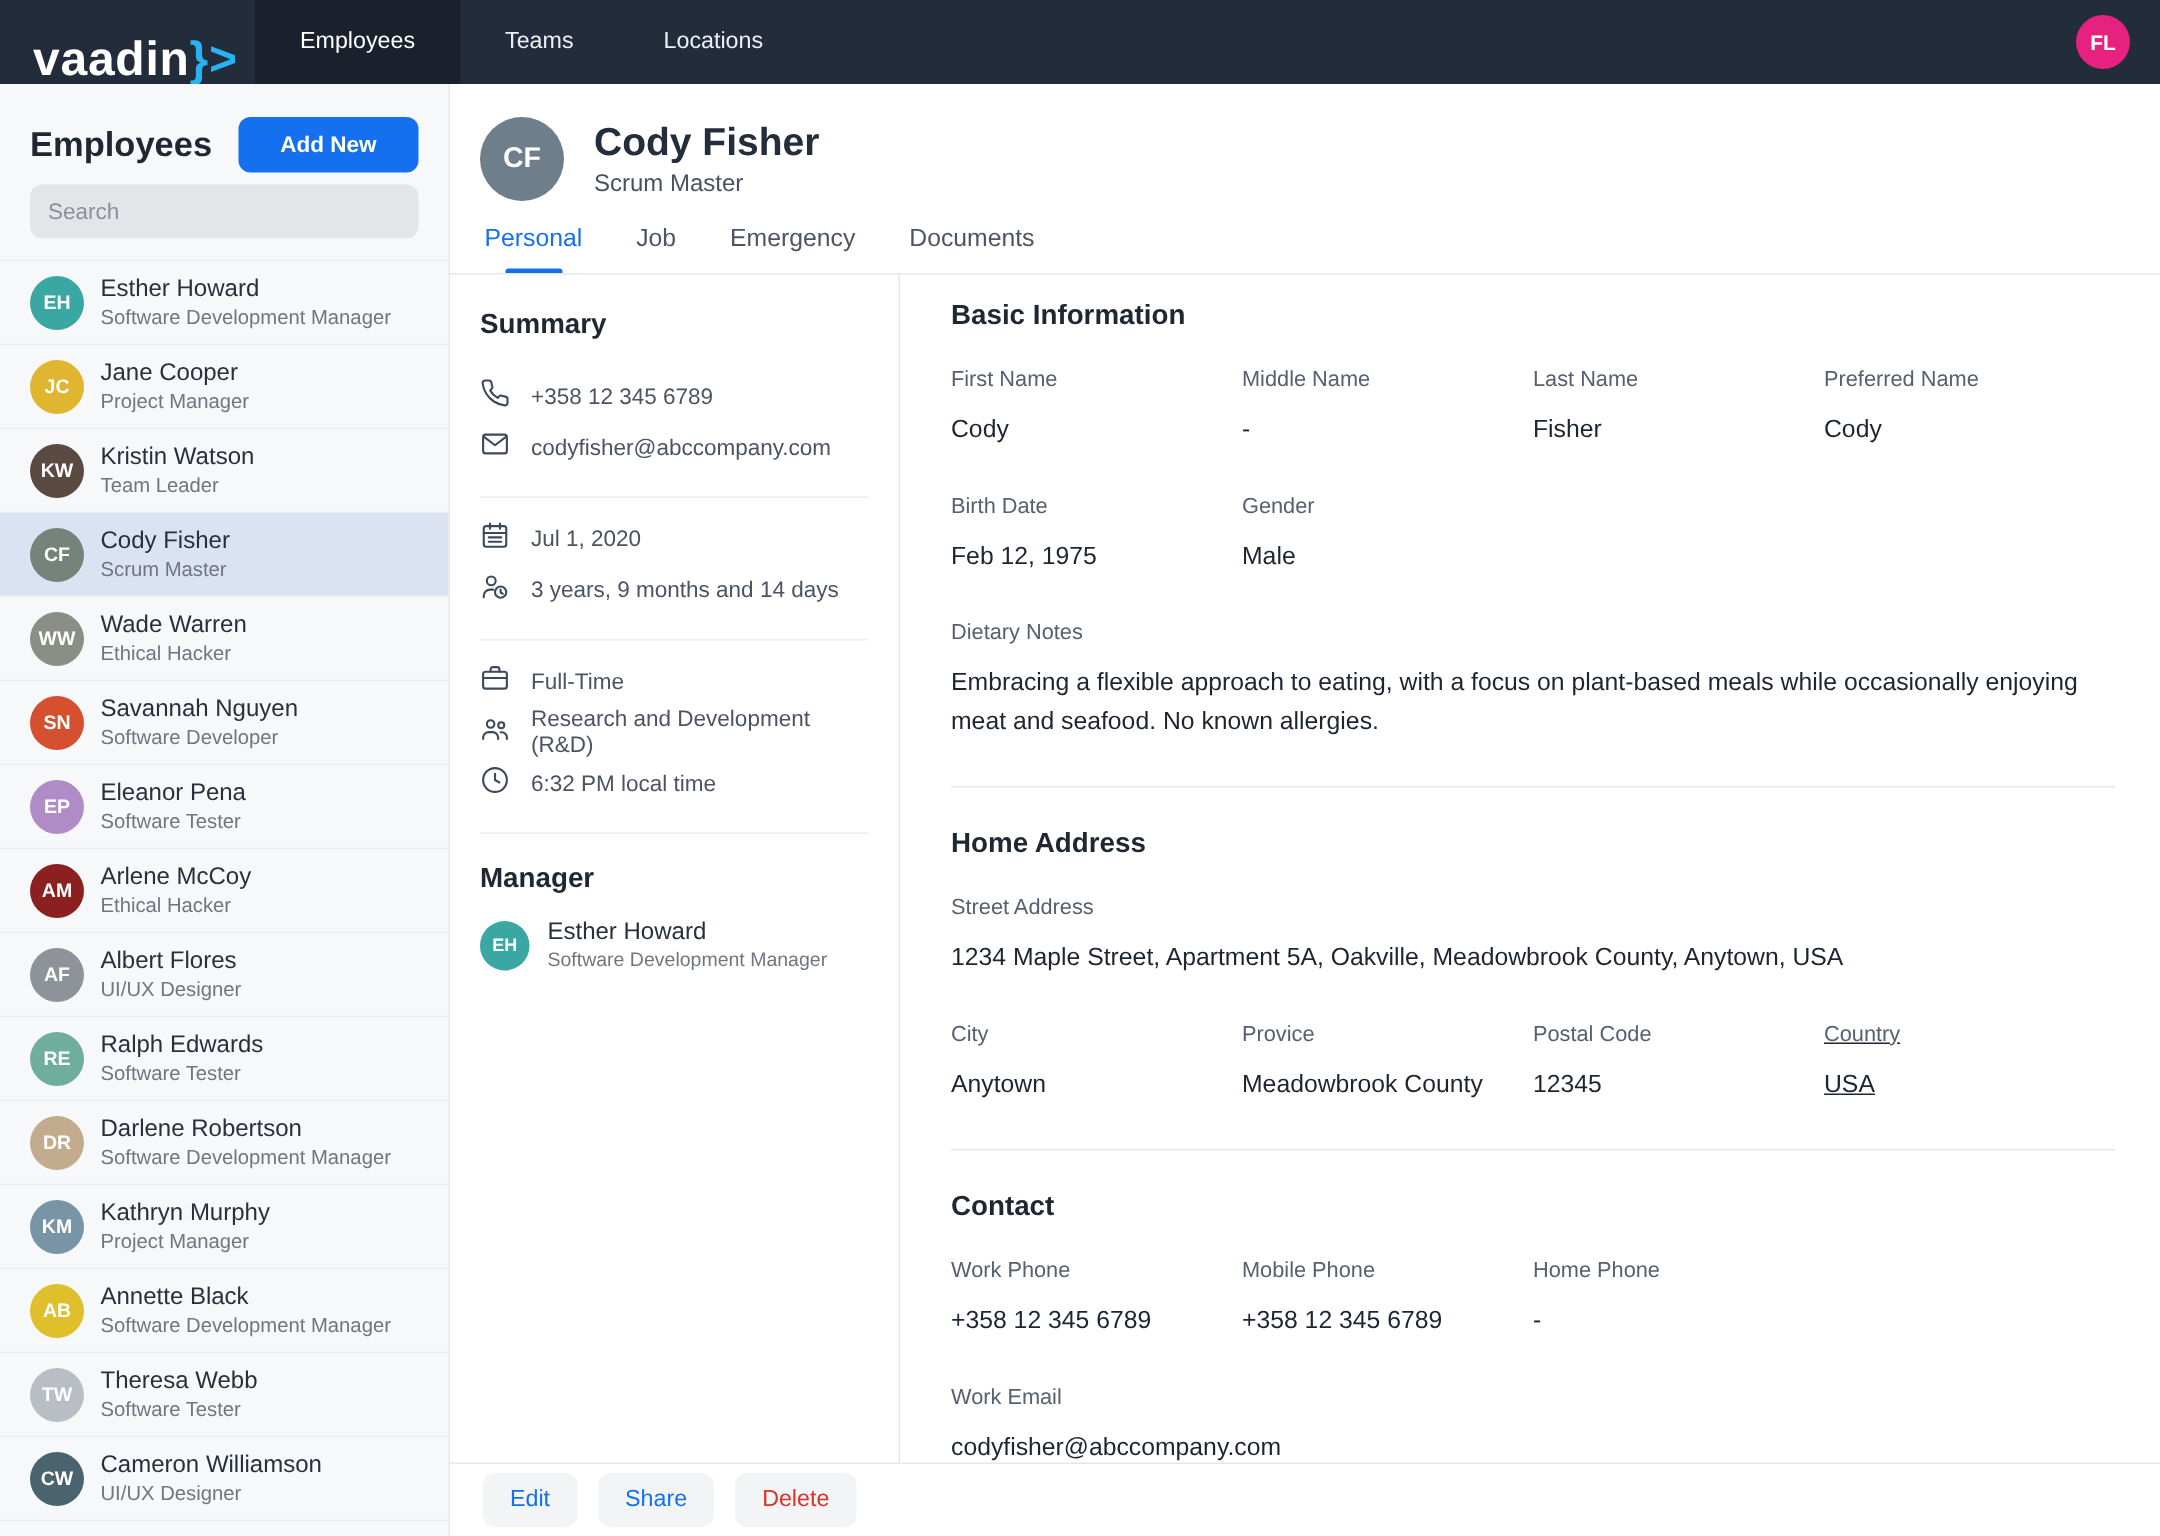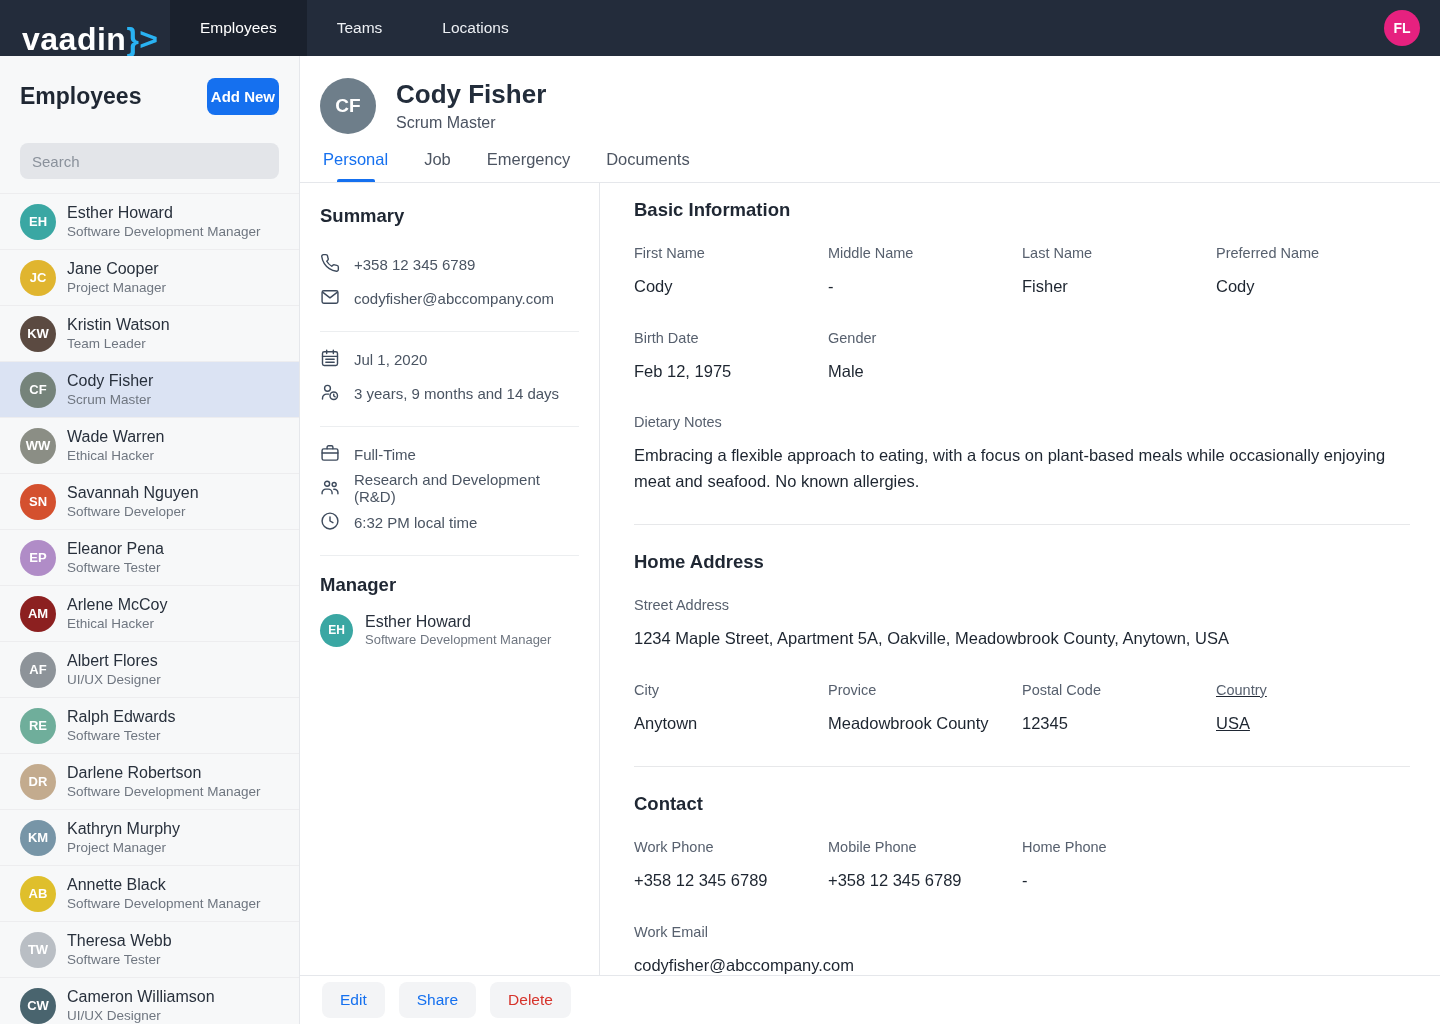--- a/index.html
+++ b/index.html
@@ -32,23 +32,23 @@
   .nav-item.active{background:var(--navbar-active-bg);color:#fff;}
   .topnav-avatar{margin-left:auto;margin-right:20px;width:36px;height:36px;border-radius:50%;
     background:var(--user-pink);color:#ffffff;display:flex;align-items:center;justify-content:center;
     font-size:14px;font-weight:600;cursor:pointer;}
   
   .app{display:flex;height:968px;}
   
   .sidebar{width:300px;background:var(--sidebar-bg);border-right:1px solid var(--divider);display:flex;flex-direction:column;}
   .sidebar-header{display:flex;align-items:center;justify-content:space-between;padding:22px 20px 0;}
   .sidebar-title{font-size:23px;font-weight:700;color:var(--text-dark);}
-  .add-btn{background:var(--accent);color:#fff;border:none;border-radius:8px;padding:10px 4px;
+  .add-btn{background:var(--accent);color:#fff;border:none;border-radius:8px;padding:10px 28px;
     font-size:15px;font-weight:600;font-family:inherit;cursor:pointer;}
-  .search-wrap{margin:28px 20px 14px;}
+  .search-wrap{margin:8px 20px 14px;}
   .search-wrap input{width:100%;height:36px;background:#e3e5e9;border:none;border-radius:8px;
     padding:0 12px;font-size:15px;font-family:inherit;color:#333;outline:none;}
   .search-wrap input::placeholder{color:#8a919b;}
   .emp-list{flex:1;overflow:hidden;border-top:1px solid var(--divider-light);}
   .emp-row{height:56px;display:flex;align-items:center;gap:11px;padding:0 20px;
     border-bottom:1px solid var(--divider-light);cursor:pointer;}
   .emp-row.selected{background:var(--selected-row);}
   .avatar{width:36px;height:36px;border-radius:50%;color:#fff;font-size:13px;font-weight:600;
     display:flex;align-items:center;justify-content:center;flex:none;}
   .emp-name{font-size:16px;color:#28303c;line-height:1.25;display:block;}

